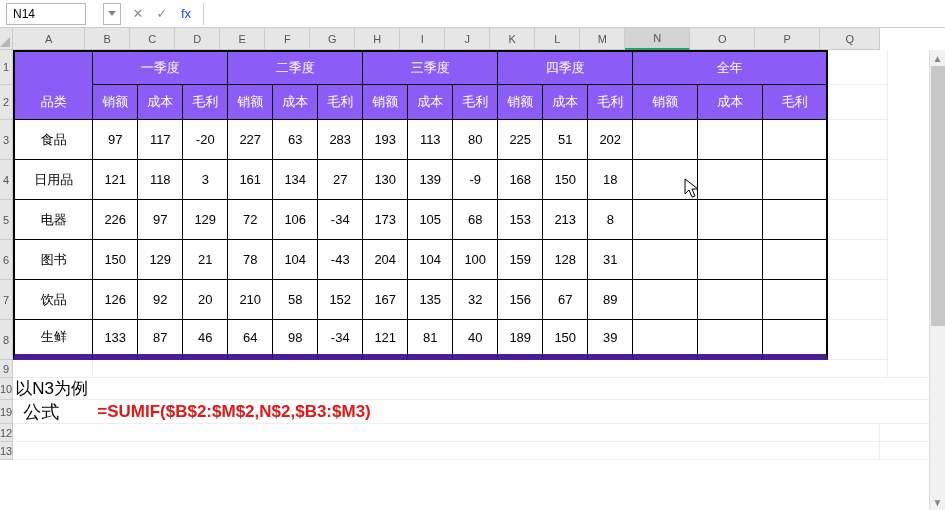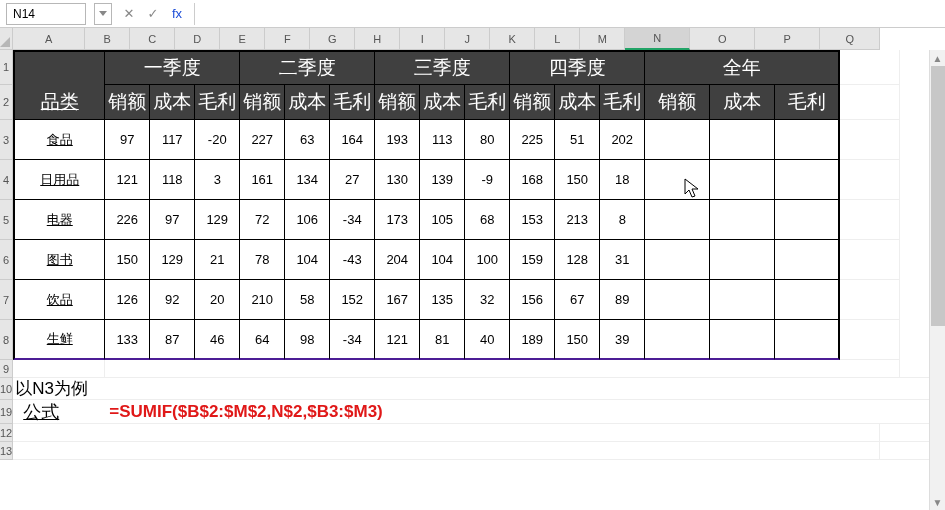--- a/index.html
+++ b/index.html
@@ -17,21 +17,21 @@
   display: flex;
   align-items: center;
   height: 28px;
   border-bottom: 1px solid #ccc;
   background: #fff;
 }
 .name-box {
   width: 80px;
   height: 22px;
   border: 1px solid #b7b7b7;
-  margin: 0 8px 0 6px;
+  margin: 0 17px 0 6px;
   display: flex;
   align-items: center;
   padding: 0 6px;
   font-size: 12px;
 }
 .name-box-dd {
   width: 18px;
   height: 22px;
   border: 1px solid #b7b7b7;
   display: flex;
@@ -104,21 +104,21 @@
   border-bottom: 1px solid #ccc;
   background: #e6e6e6;
   font-size: 11px;
   color: #555;
   display: flex;
   align-items: center;
   justify-content: center;
 }
 .colhdr.active { background: #d4d4d4; border-bottom: 2px solid #21a366; }
 
-.cA { width: 92px; text-decoration: underline; }
+.cA { width: 80px; }
 .cB, .cC, .cD, .cE, .cF, .cG, .cH, .cI, .cJ, .cK, .cL, .cM { width: 45px; }
 .cN, .cO, .cP { width: 65px; }
 .cQ { width: 60px; }
 
 .data-row { display: flex; height: 40px; }
 .data-row.hdr1 { height: 35px; }
 .data-row.hdr2 { height: 35px; }
 .data-row.short { height: 18px; }
 
 .cell {
@@ -126,39 +126,39 @@
   border-bottom: 1px solid #eee;
   display: flex;
   align-items: center;
   justify-content: center;
   font-size: 13px;
   color: #000;
 }
 
 
 .gh {
-  background: #404040;
+  background: #8b5cf6;
   color: #fff;
   border-right: 1px solid #000;
   border-bottom: 1px solid #000;
-  font-size: 19px;
+  font-size: 13px;
 }
 .gh.top { border-top: 2px solid #000; }
 .gh.left { border-left: 2px solid #000; }
 .gh.right2 { border-right: 2px solid #000; }
 
 
 .bd {
   border-right: 1px solid #000;
   border-bottom: 1px solid #000;
   background: #fff;
 }
 .bd.left { border-left: 2px solid #000; }
 .bd.right2 { border-right: 2px solid #000; }
-.bd.bottom2 { border-bottom: 2px solid #4c1d95; }
+.bd.bottom2 { border-bottom: 6px solid #4c1d95; }
 
 .cursor {
   position: absolute;
   left: 684px;
   top: 178px;
   pointer-events: none;
 }
 
 .r10-text { justify-content: flex-start; padding-left: 2px; font-size: 17px; }
 .r11-text { justify-content: flex-start; padding-left: 10px; font-size: 18px; }
@@ -282,21 +282,21 @@
     </div>
 
     <div id="data-rows">
         <div class="data-row">
           <div class="cell bd left cA">食品</div>
           <div class="cell bd cB">97</div>
           <div class="cell bd cC">117</div>
           <div class="cell bd cD">-20</div>
           <div class="cell bd cE">227</div>
           <div class="cell bd cF">63</div>
-          <div class="cell bd cG">164</div>
+          <div class="cell bd cG">283</div>
           <div class="cell bd cH">193</div>
           <div class="cell bd cI">113</div>
           <div class="cell bd cJ">80</div>
           <div class="cell bd cK">225</div>
           <div class="cell bd cL">51</div>
           <div class="cell bd cM">202</div>
           <div class="cell bd cN"></div>
           <div class="cell bd cO"></div>
           <div class="cell bd cP right2"></div>
           <div class="cell cQ"></div>

